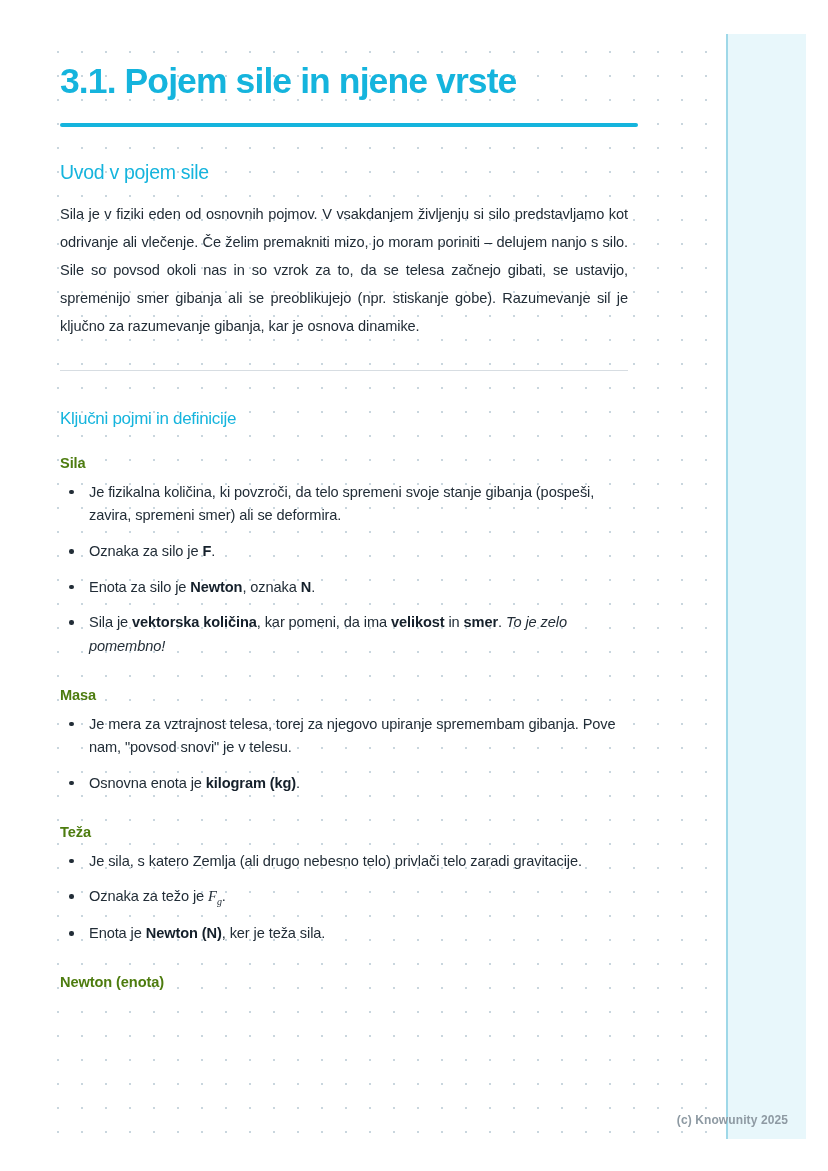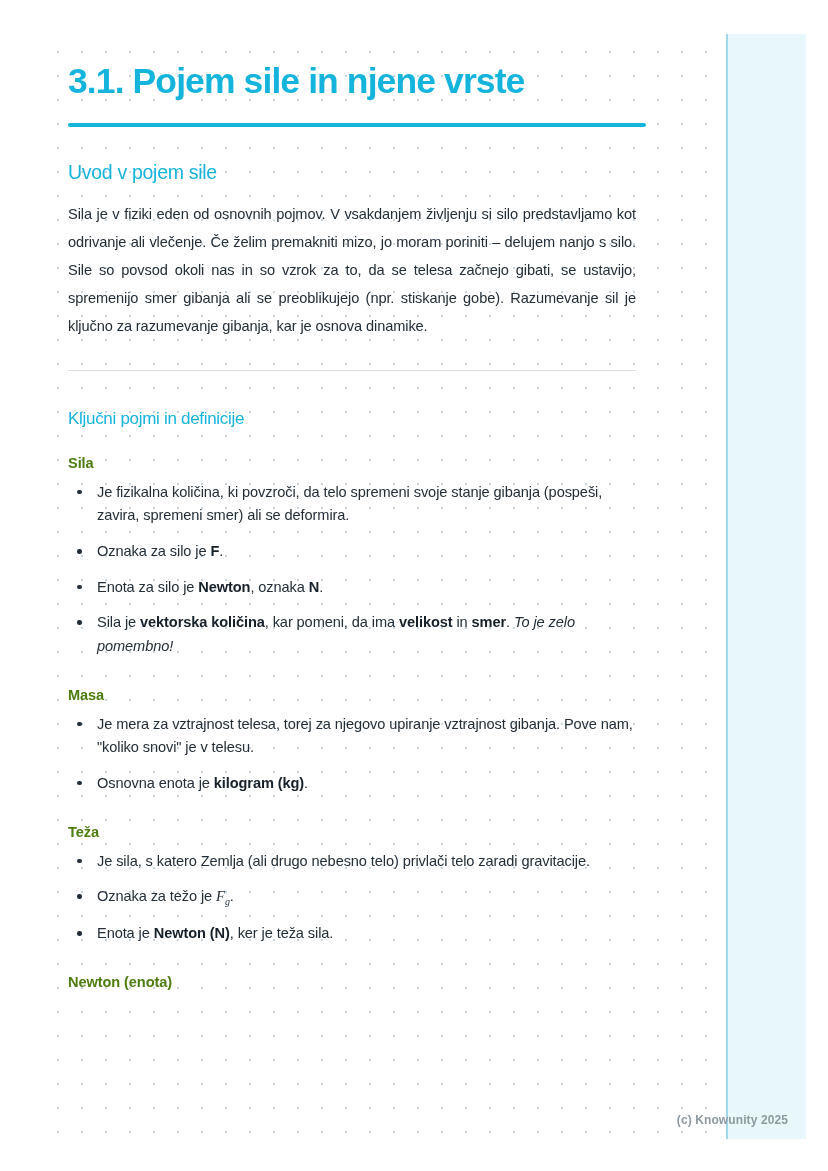--- a/index.html
+++ b/index.html
@@ -42,21 +42,21 @@
     top: 34px;
     right: 22px;
     width: 78px;
     bottom: 32px;
     background: #e8f7fb;
     border-left: 2px solid #9fd8e8;
   }
 
   .content {
     position: absolute;
-    left: 68px;
+    left: 60px;
     top: 56px;
     width: 570px;
   }
 
   
   .doc-title {
     font-size: 35.5px;
     font-weight: 700;
     letter-spacing: -0.9px;
     color: #15b4dd;
@@ -183,21 +183,21 @@
     <div id="terms-container">
         <h3 class="term tight">Sila</h3>
         <ul class="bullets">
           <li>Je fizikalna količina, ki povzroči, da telo spremeni svoje stanje gibanja (pospeši, zavira, spremeni smer) ali se deformira.</li>
           <li>Oznaka za silo je <b>F</b>.</li>
           <li>Enota za silo je <b>Newton</b>, oznaka <b>N</b>.</li>
           <li>Sila je <b>vektorska količina</b>, kar pomeni, da ima <b>velikost</b> in <b>smer</b>. <i>To je zelo pomembno!</i></li>
         </ul>
         <h3 class="term">Masa</h3>
         <ul class="bullets">
-          <li>Je mera za vztrajnost telesa, torej za njegovo upiranje vztrajnost gibanja. Pove nam, "koliko snovi" je v telesu.</li>
+          <li>Je mera za vztrajnost telesa, torej za njegovo upiranje spremembam gibanja. Pove nam, "povsod snovi" je v telesu.</li>
           <li>Osnovna enota je <b>kilogram (kg)</b>.</li>
         </ul>
         <h3 class="term">Teža</h3>
         <ul class="bullets">
           <li>Je sila, s katero Zemlja (ali drugo nebesno telo) privlači telo zaradi gravitacije.</li>
           <li>Oznaka za težo je <span class="sub">F<sub>g</sub></span>.</li>
           <li>Enota je <b>Newton (N)</b>, ker je teža sila.</li>
         </ul>
         <h3 class="term">Newton (enota)</h3>
       </div>

